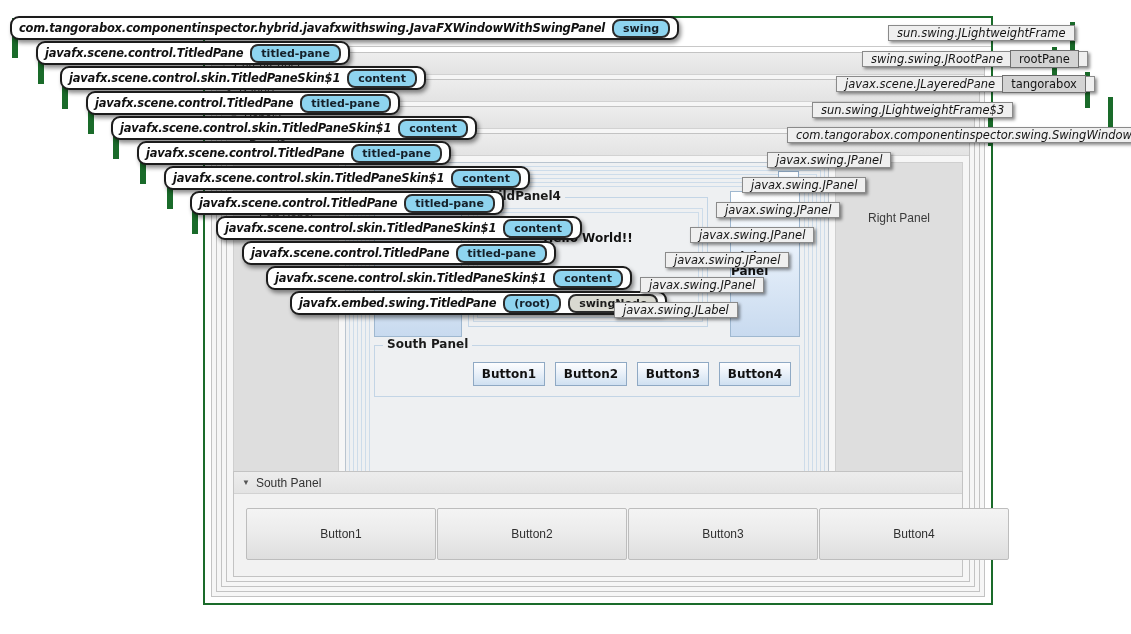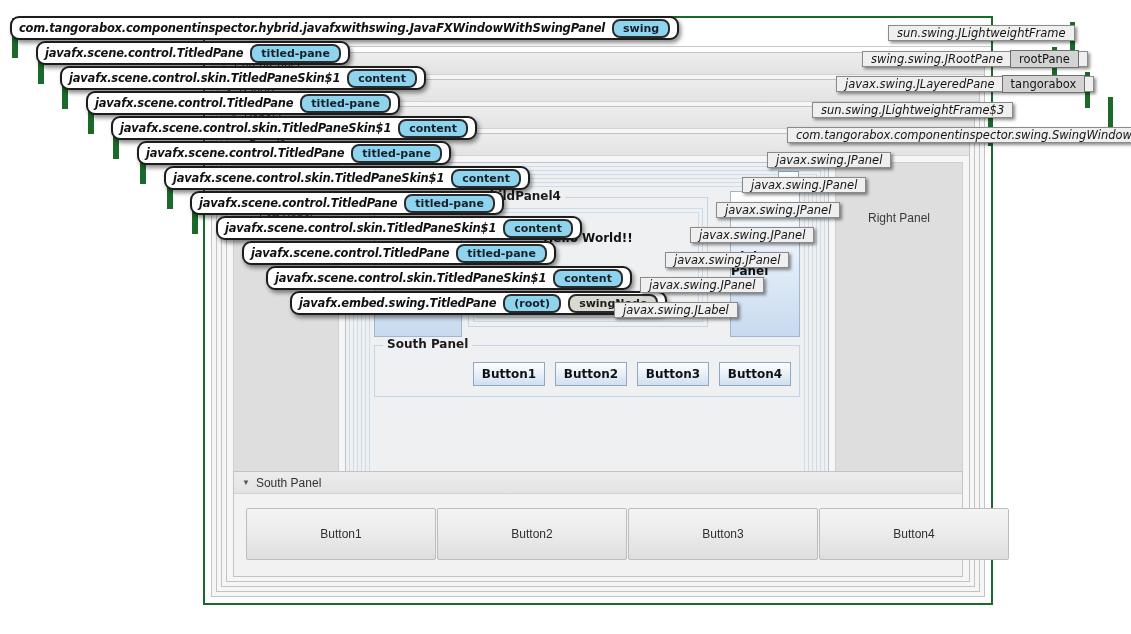--- a/index.html
+++ b/index.html
@@ -266,21 +266,21 @@
 </div>
 
 <div class="callout cl-sw" style="left:888px; top:25px;">
   <span class="cl-text">sun.swing.JLightweightFrame</span>
 </div>
 <div class="callout cl-sw" style="left:862px; top:51px;">
   <span class="cl-text">swing.swing.JRootPane</span>
   <span class="badge-swing">rootPane</span>
 </div>
 <div class="callout cl-sw" style="left:836px; top:76px;">
-  <span class="cl-text">javax.swing.JLayeredPane</span>
+  <span class="cl-text">javax.scene.JLayeredPane</span>
   <span class="badge-swing">tangorabox</span>
 </div>
 <div class="callout cl-sw" style="left:812px; top:102px;justify-content:center;">
   <span class="cl-text">sun.swing.JLightweightFrame$3</span>
 </div>
 <div class="callout cl-sw" style="left:787px; top:127px;">
   <span class="cl-text">com.tangorabox.componentinspector.swing.SwingWindowPanel</span>
 </div>
 <div class="callout cl-sw" style="left:767px; top:152px;">
   <span class="cl-text">javax.swing.JPanel</span>

